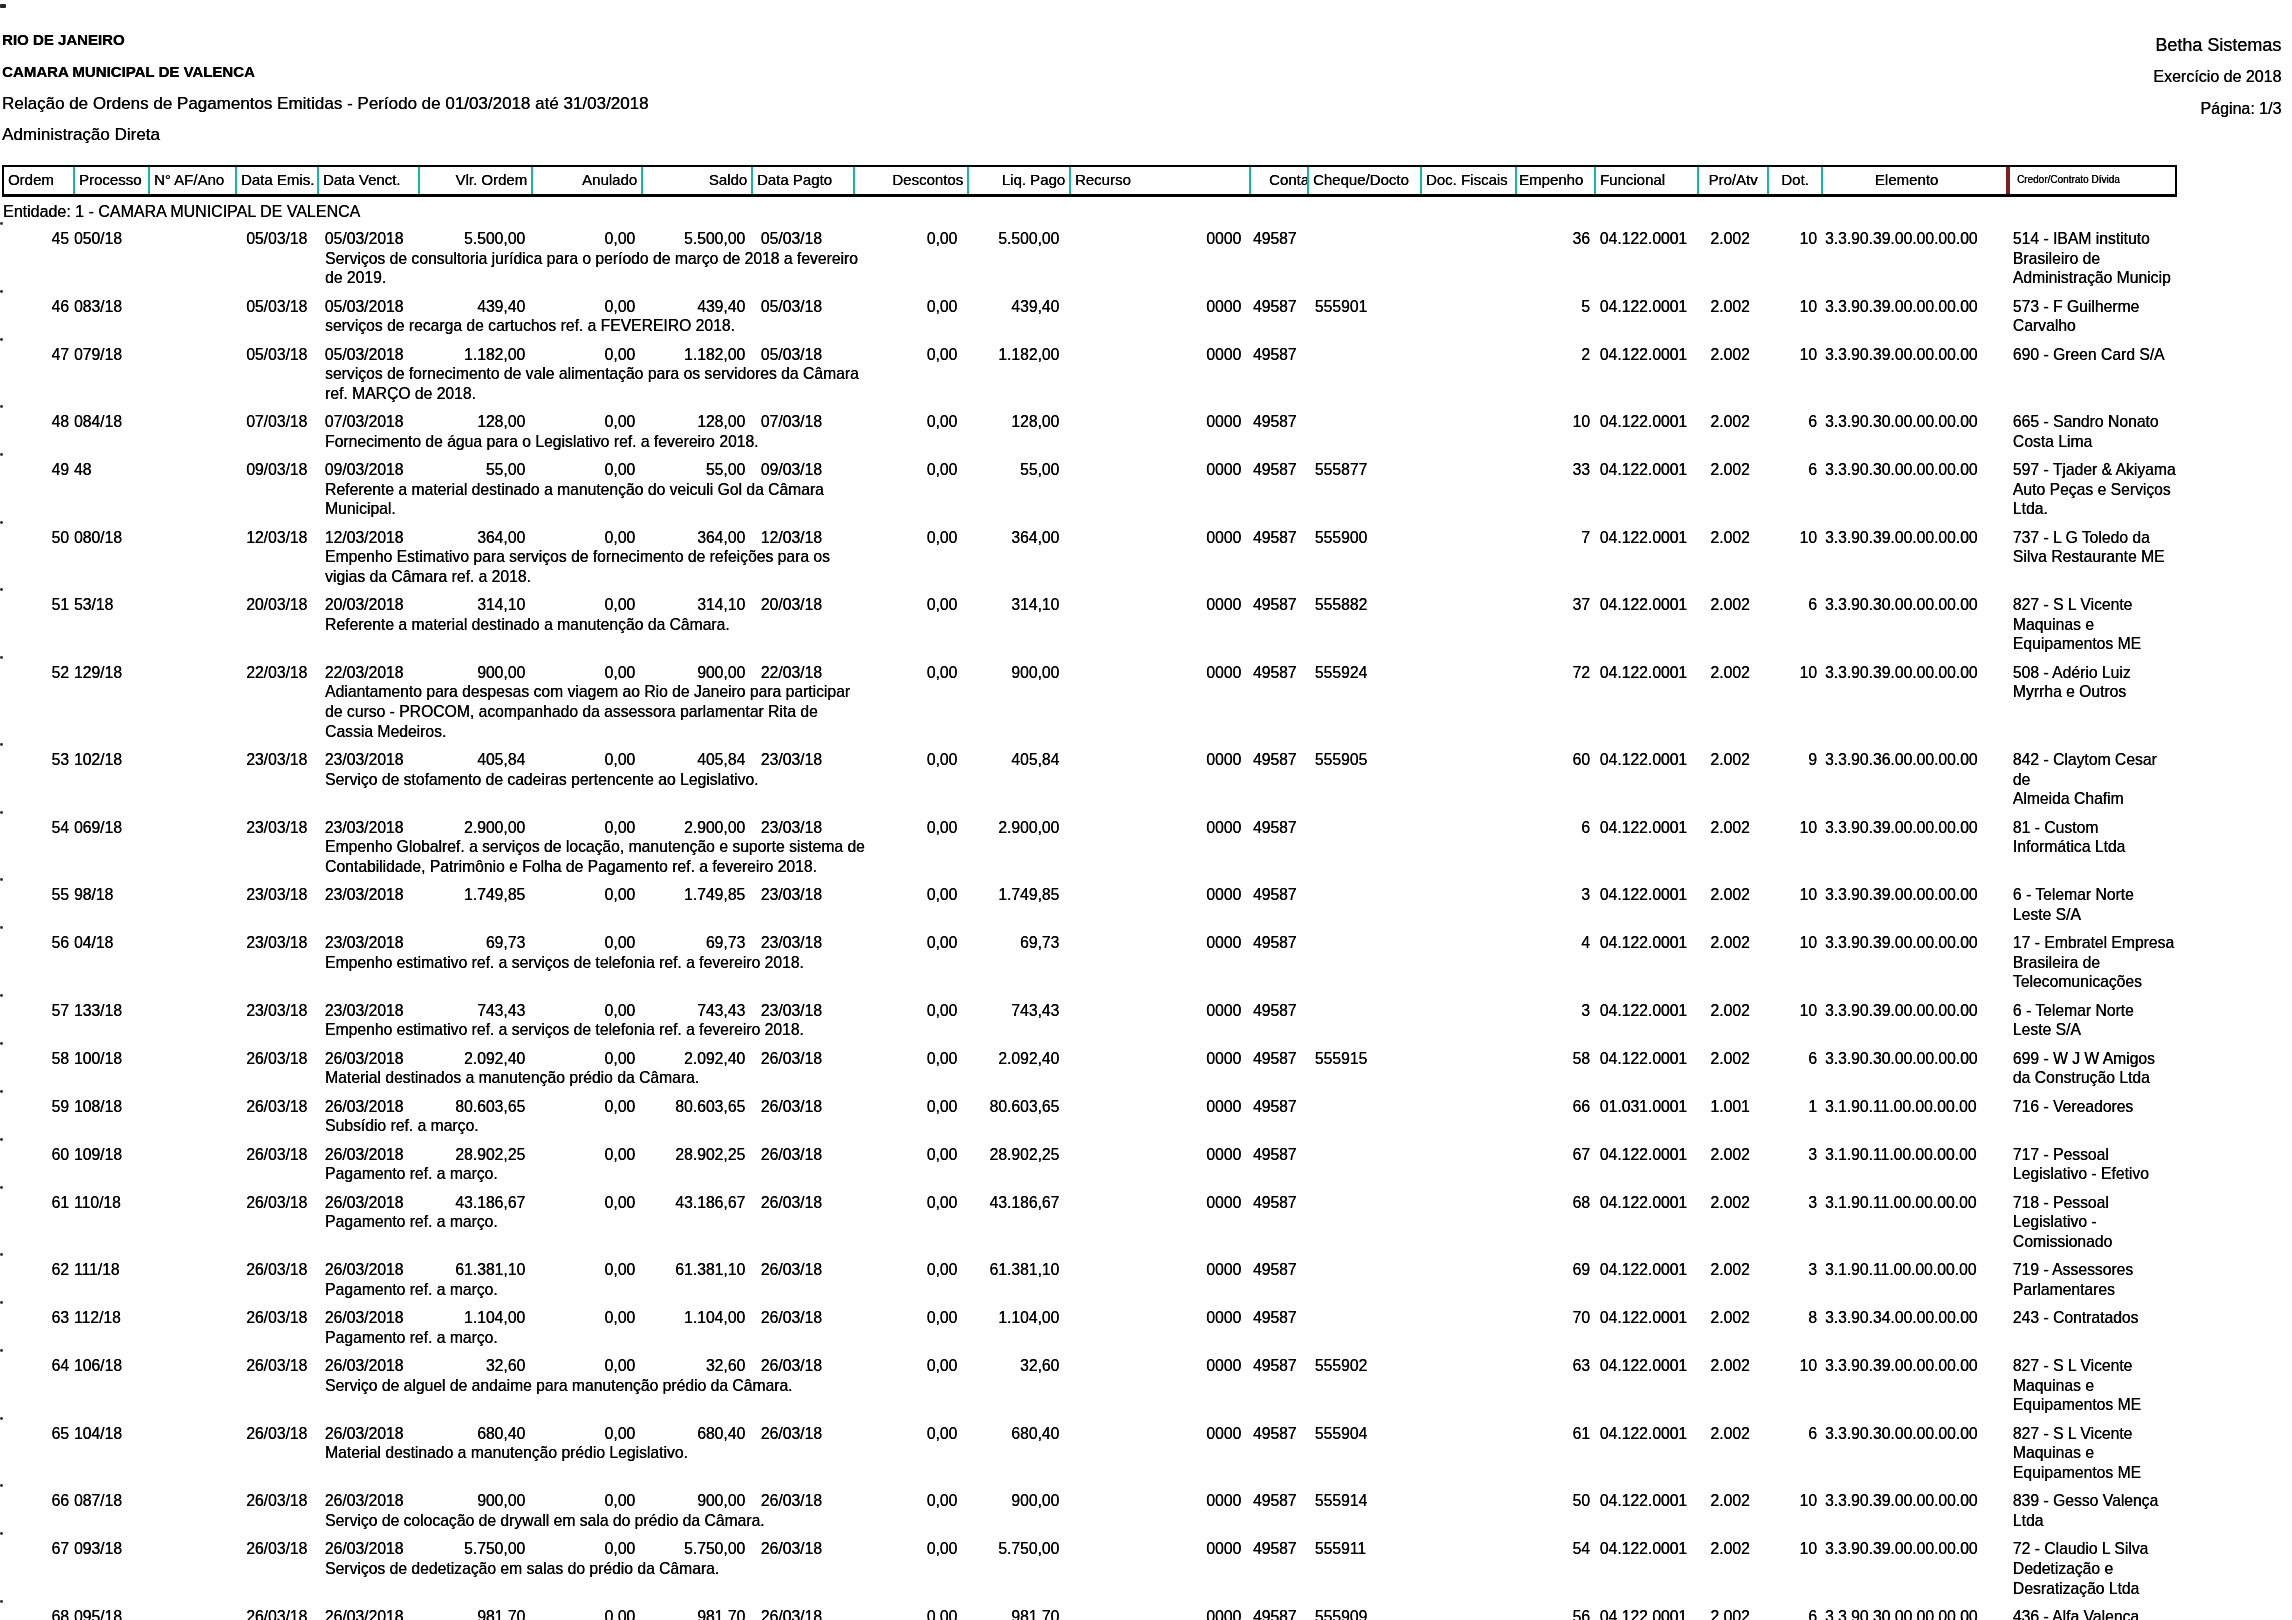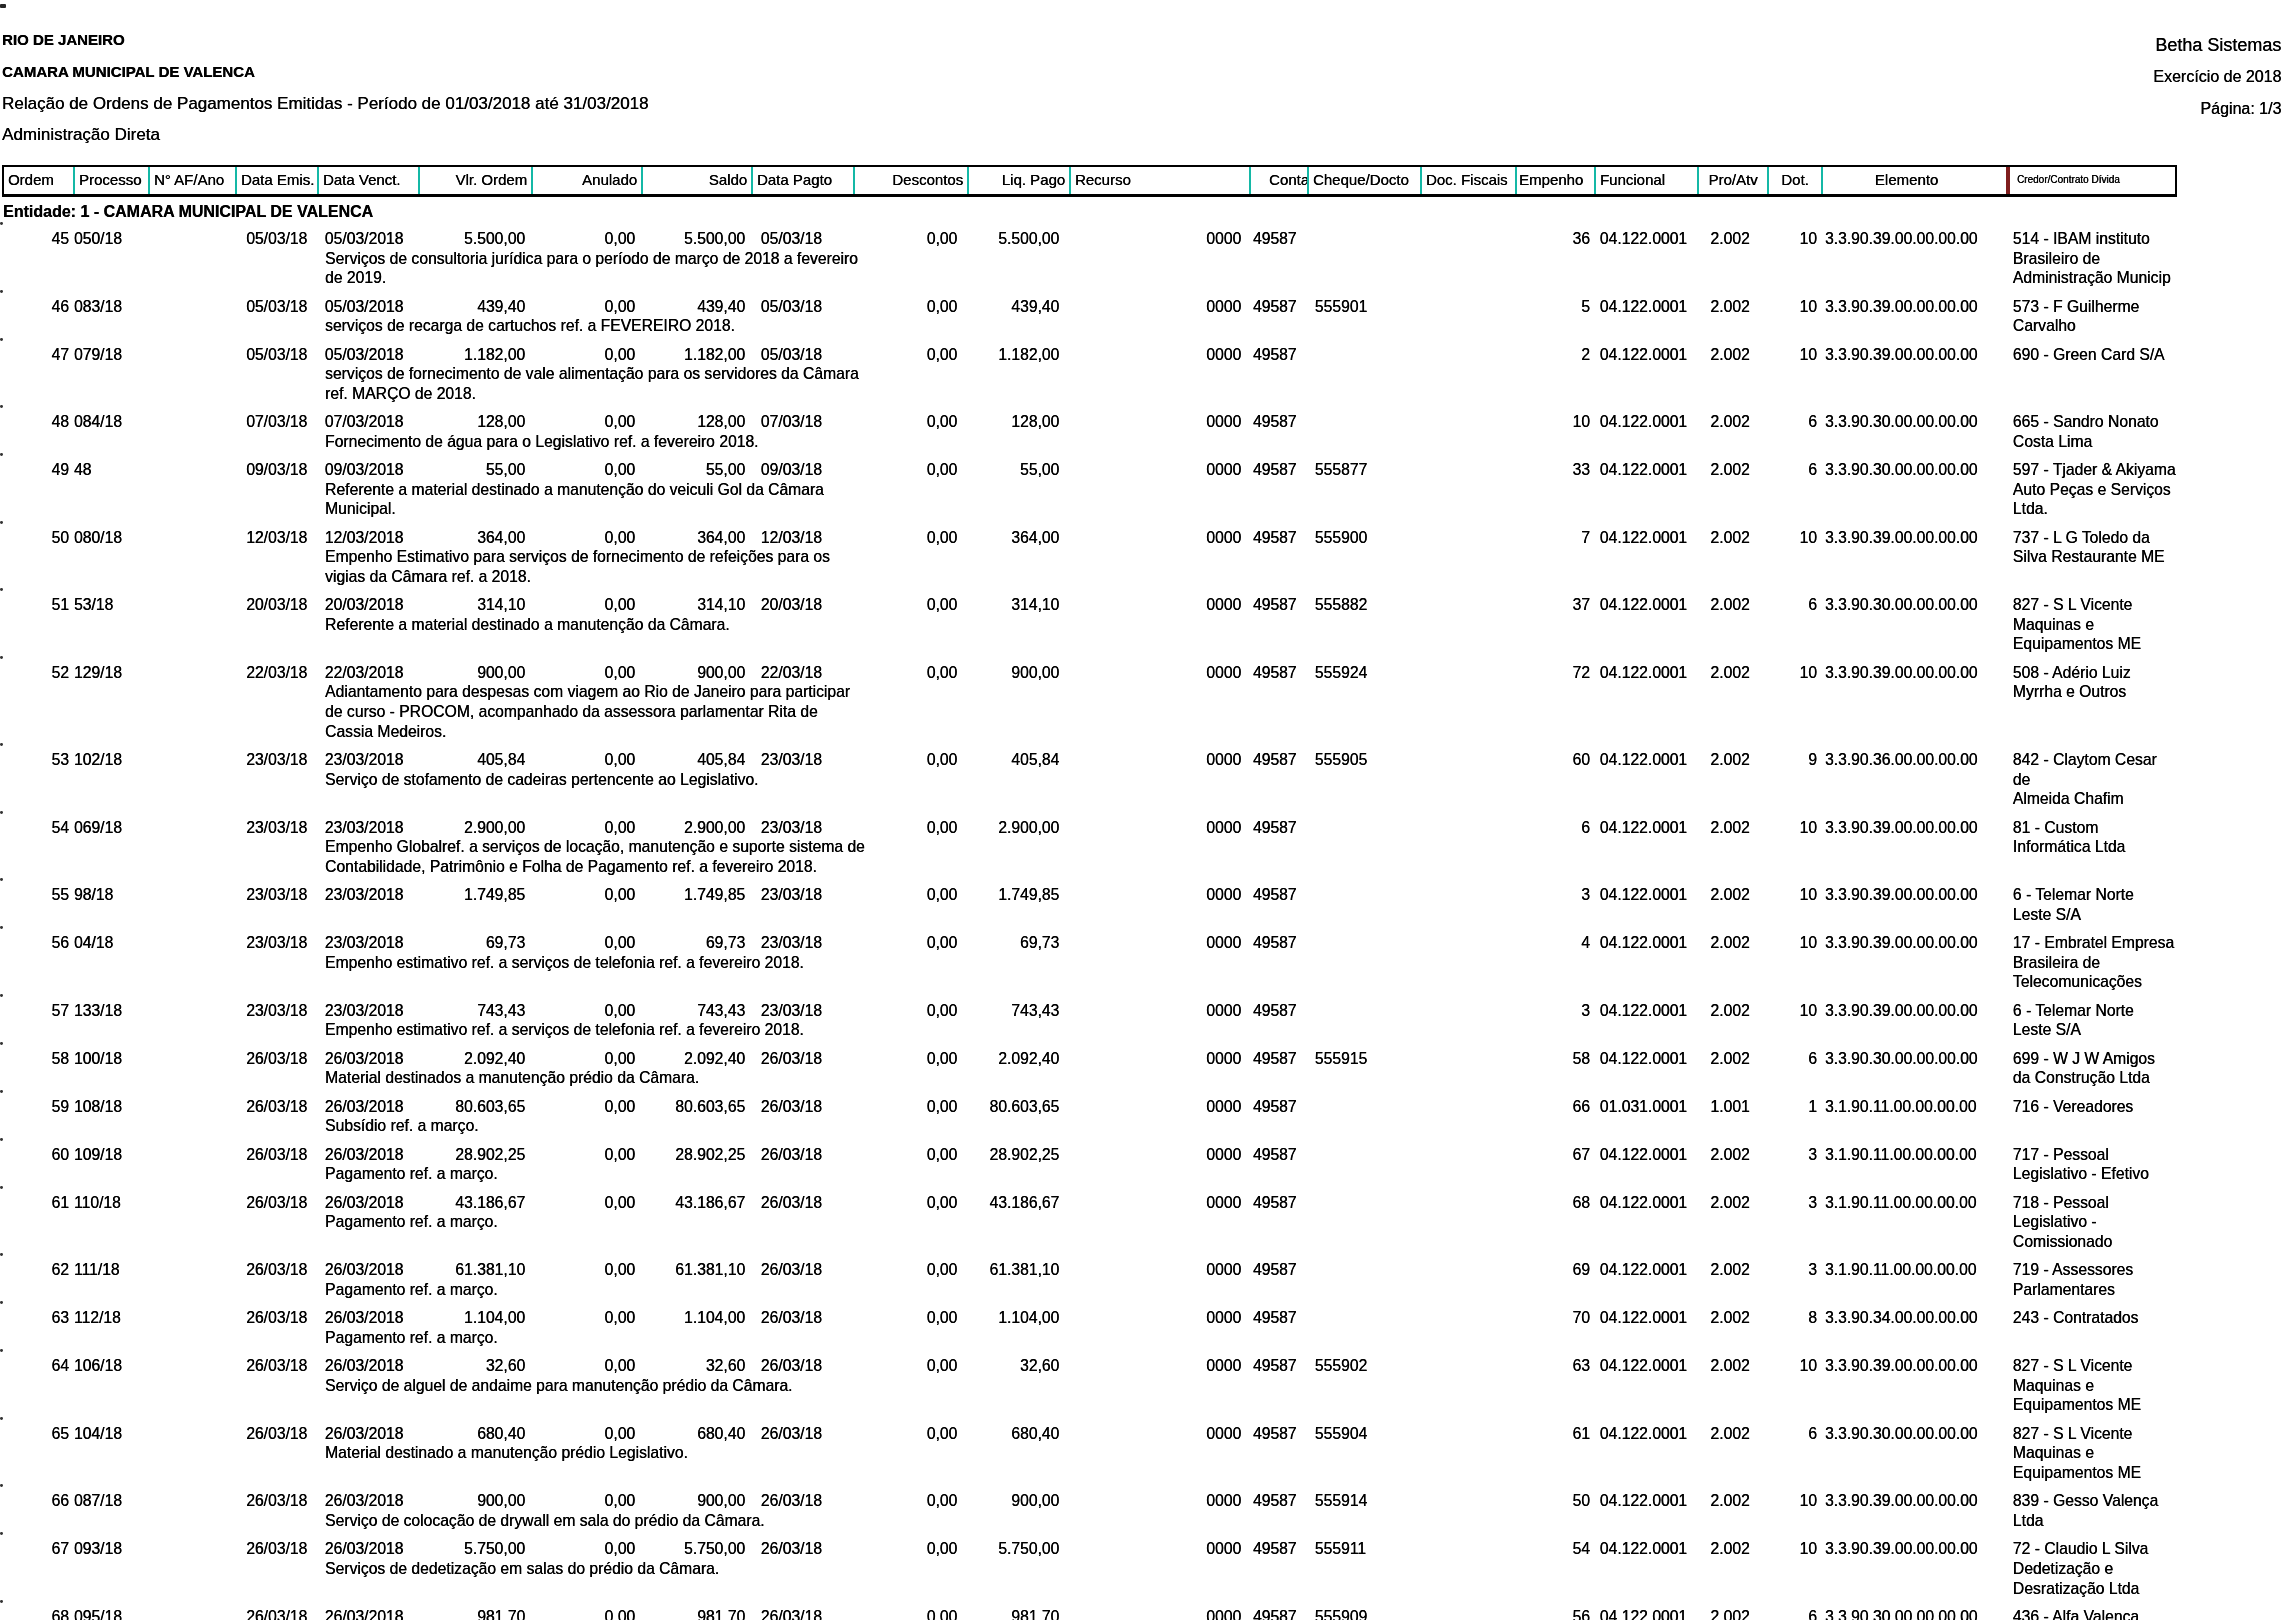--- a/index.html
+++ b/index.html
@@ -36,21 +36,21 @@
 
   .cell { line-height:19.6px; white-space:nowrap; }
   .aR { text-align:right; }
   .aC { text-align:center; }
   .pL3 { padding-left:2.9px; }  .pL6 { padding-left:5.9px; }
   .pL8 { padding-left:7.8px; }  .pL10 { padding-left:9.8px; }
   .pL12 { padding-left:11.8px; }
   .pR2 { padding-right:2px; } .pR4 { padding-right:3.9px; }
   .pR6 { padding-right:5.9px; } .pR8 { padding-right:7.8px; }
 
-  .entity { font-weight:bold; font-size:16px; padding:4.9px 0 5.9px 1px; line-height:21.6px; }
+  .entity { font-weight:normal; font-size:16px; padding:4.9px 0 5.9px 1px; line-height:21.6px; }
 
   .row-block { position:relative; margin-bottom:8.8px; }
   .row-block::before { 
     content:""; position:absolute; left:-2px; top:-6.9px;
     width:2.9px; height:2.9px; background:#000; border-radius:50%; opacity:.8;
   }
   .row-left { width:1987px; }
   .desc { margin-left:323px; max-width:784px; line-height:19.6px; white-space:normal; }
   .credor { width:188px; padding-left:7.8px; line-height:19.6px; white-space:normal; }
 

